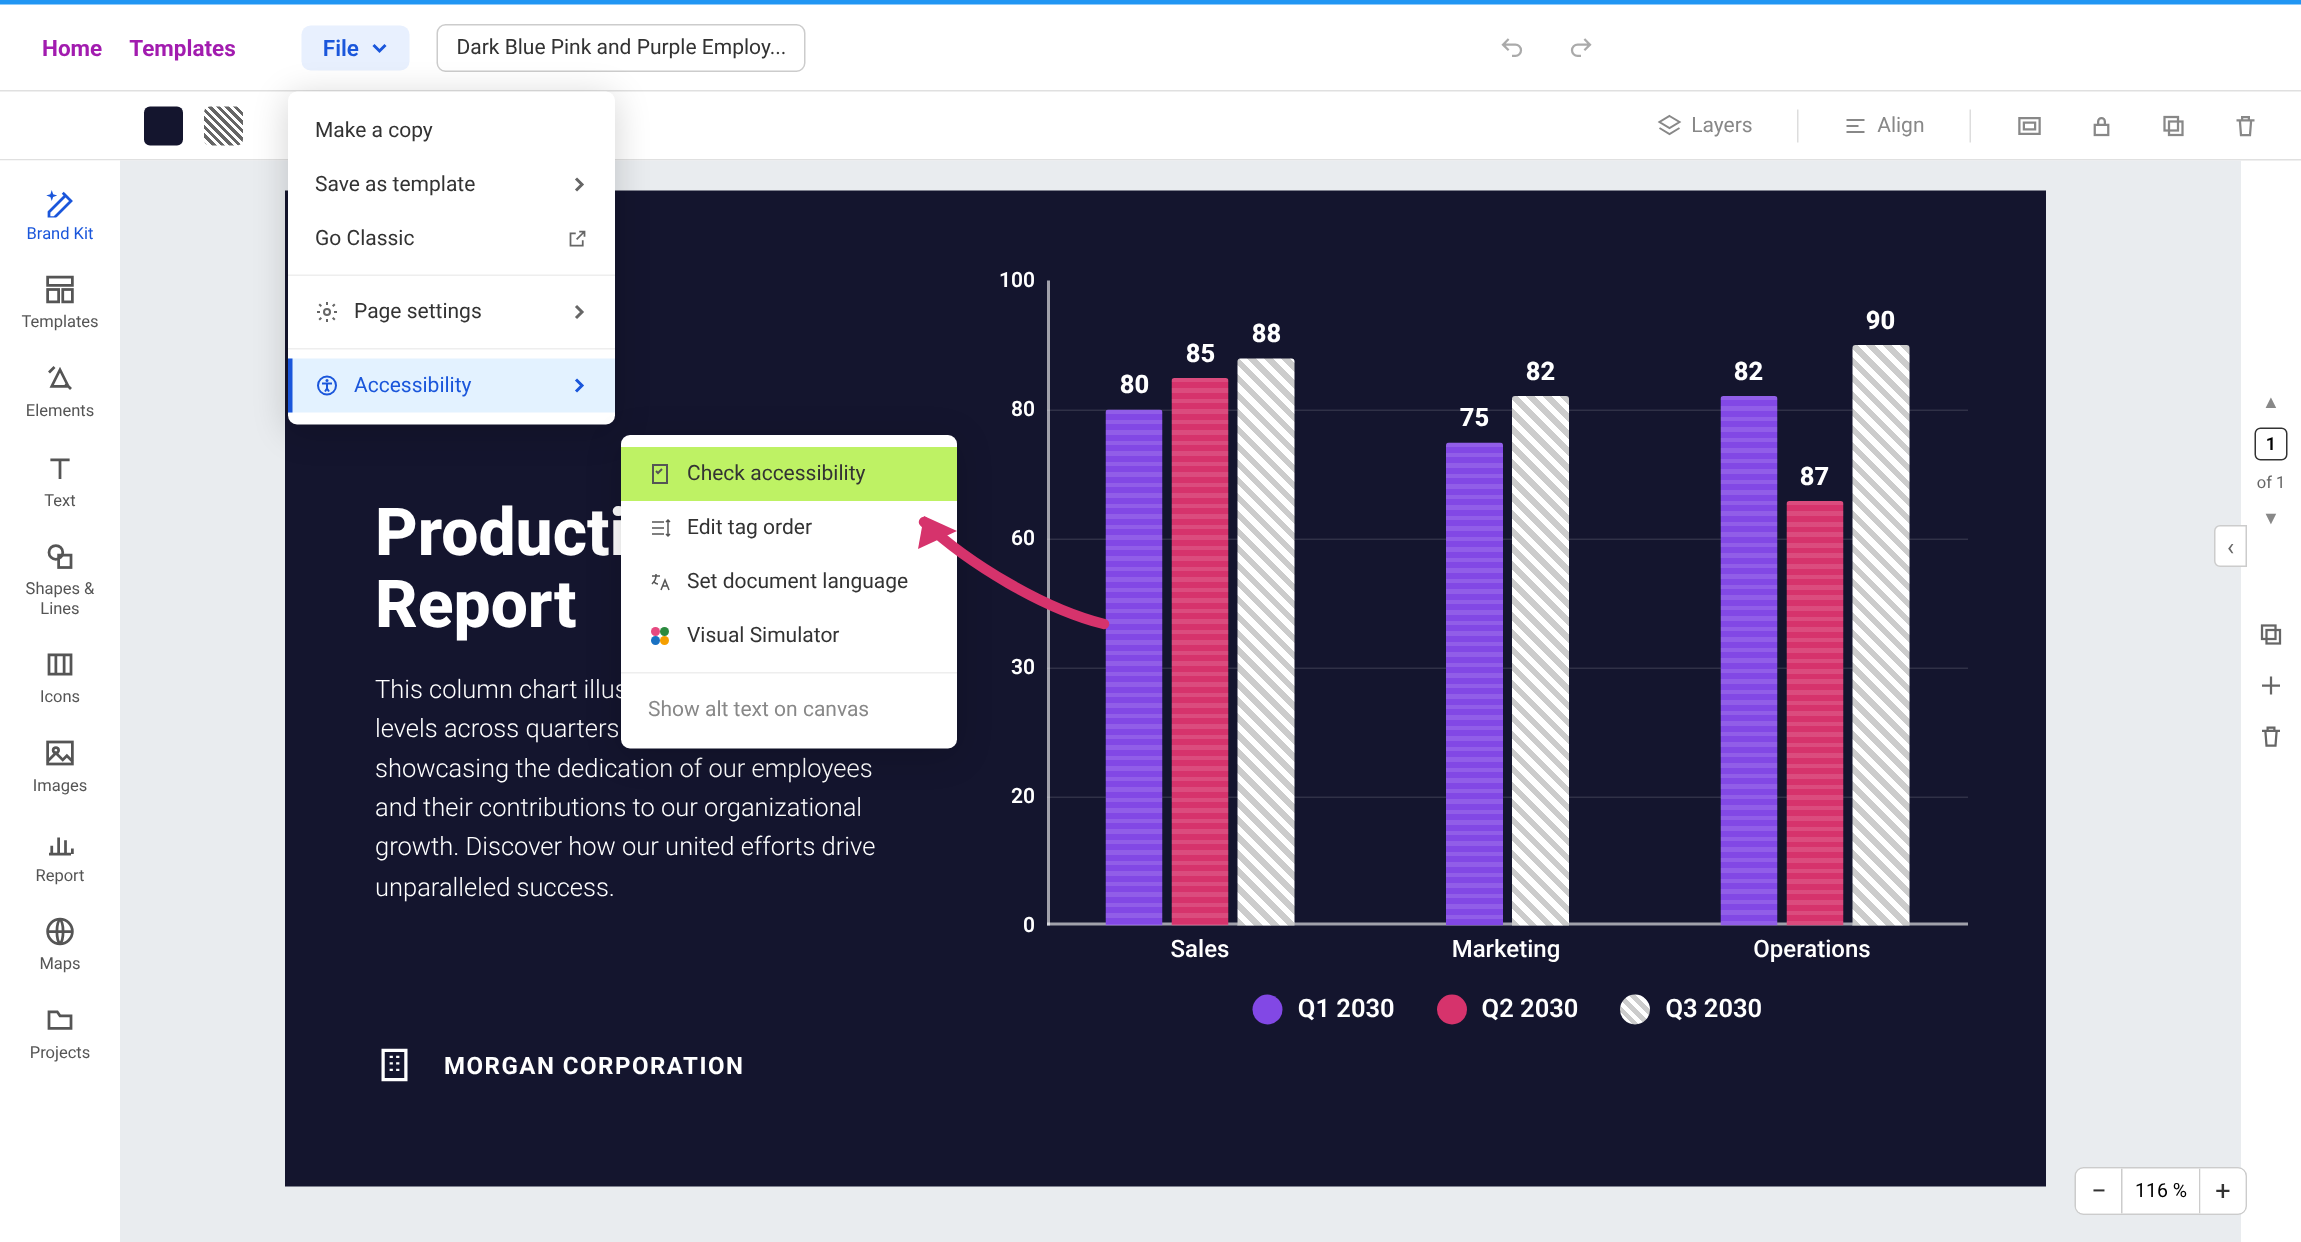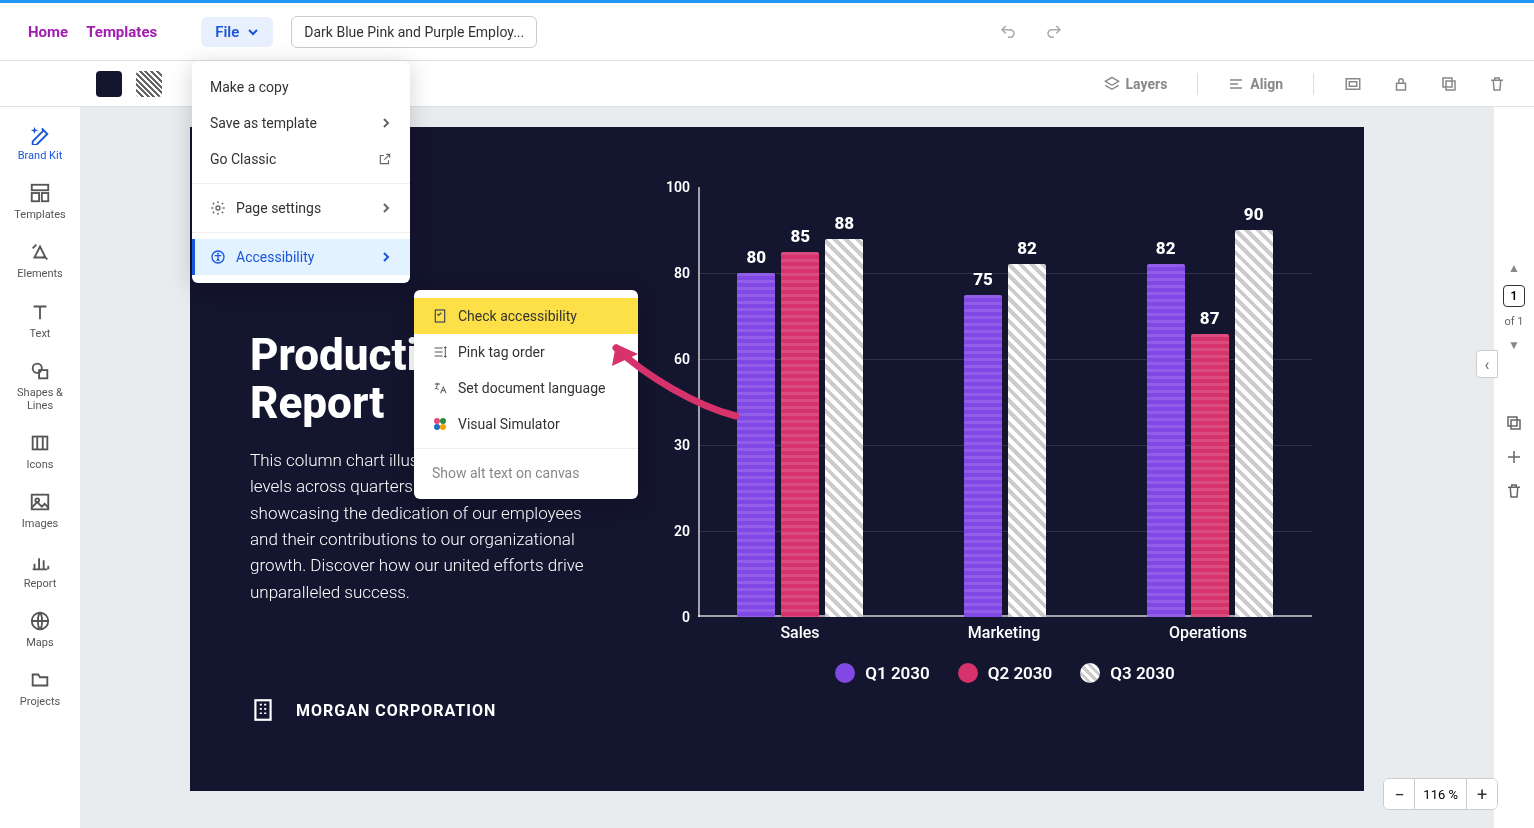--- a/index.html
+++ b/index.html
@@ -11,21 +11,21 @@
 .toolbar .nav-item { font-size: 15px; font-weight: 700; color: #a21caf; cursor: pointer; }
 .file-btn { background: #e8f0fe; color: #1a56db; padding: 6px 14px; border-radius: 6px; display: flex; align-items: center; gap: 8px; font-weight: 600; font-size: 15px; cursor: pointer; }
 .doc-title { border: 1px solid #ccc; border-radius: 6px; padding: 7px 12px; font-size: 14px; color: #333; width: 246px; white-space: nowrap; overflow: hidden; text-overflow: ellipsis; }
 .toolbar-center { flex: 1; display: flex; justify-content: center; gap: 28px; color: #888; }
 .tb-icon { width: 18px; height: 18px; cursor: pointer; }
 
 .second-bar { height: 46px; border-bottom: 1px solid #e0e0e0; display: flex; align-items: center; padding-left: 96px; gap: 14px; }
 .swatch { width: 26px; height: 26px; border-radius: 4px; }
 .sw-navy { background: #14152e; }
 .sw-hatch { background: repeating-linear-gradient(45deg, #666 0 2px, #fff 2px 4px); }
-.second-bar .right { margin-left: auto; display: flex; align-items: center; gap: 30px; padding-right: 28px; color: #888; font-size: 14px; font-weight: bold; }
+.second-bar .right { margin-left: auto; display: flex; align-items: center; gap: 30px; padding-right: 28px; color: #888; font-size: 14px; }
 .right .pair { display: flex; align-items: center; gap: 6px; cursor: pointer; }
 .vdiv { width: 1px; height: 22px; background: #ddd; }
 
 .left-rail { position: absolute; left: 0; top: 107px; bottom: 0; width: 80px; background: #fff; display: flex; flex-direction: column; align-items: center; padding-top: 8px; gap: 4px; }
 .rail-item { display: flex; flex-direction: column; align-items: center; gap: 4px; padding: 8px 4px; font-size: 11px; color: #555; cursor: pointer; width: 100%; text-align: center; line-height: 1.2; }
 .rail-item.active { color: #1a56db; }
 .rail-item svg { width: 22px; height: 22px; }
 
 .canvas { position: absolute; left: 80px; top: 107px; right: 40px; bottom: 0; background: #e9ecef; overflow: hidden; }
 
@@ -57,21 +57,21 @@
 .sw2 { background: #d6336c; }
 .sw3 { background: repeating-linear-gradient(45deg, #ccc 0 3px, #fff 3px 6px); }
 
 .file-menu { position: absolute; left: 192px; top: 61px; width: 218px; background: #fff; border-radius: 6px; box-shadow: 0 4px 24px rgba(0,0,0,.18); padding: 8px 0; z-index: 50; }
 .menu-item { padding: 10px 18px; font-size: 14px; color: #333; display: flex; align-items: center; justify-content: space-between; cursor: pointer; position: relative; }
 .menu-item .mi-left { display: flex; align-items: center; gap: 10px; }
 .menu-item.hl { background: #e3f2ff; color: #1a56db; border-left: 3px solid #1a56db; padding-left: 15px; }
 .menu-sep { height: 1px; background: #eee; margin: 6px 0; }
 
 .sub-menu { position: absolute; left: 414px; top: 290px; width: 224px; background: #fff; border-radius: 6px; box-shadow: 0 4px 24px rgba(0,0,0,.18); padding: 8px 0; z-index: 51; }
-.sub-menu .menu-item.hover { background: #fde047; }
+.sub-menu .menu-item.hover { background: #bef264; }
 
 .arrow { position: absolute; left: 606px; top: 336px; z-index: 60; pointer-events: none; }
 
 .right-rail { position: absolute; right: 0; top: 107px; bottom: 0; width: 40px; display: flex; flex-direction: column; align-items: center; padding-top: 152px; gap: 8px; }
 .right-rail .chev { color: #888; font-size: 12px; cursor: pointer; padding: 2px; }
 .pagebox { border: 1.5px solid #333; border-radius: 4px; width: 22px; height: 22px; display: flex; align-items: center; justify-content: center; font-size: 12px; font-weight: 600; }
 .pgtxt { font-size: 11px; color: #666; }
 .side-handle { position: absolute; right: 36px; top: 350px; width: 22px; height: 28px; border: 1px solid #ccc; border-radius: 4px 0 0 4px; background: #fff; display: flex; align-items: center; justify-content: center; color: #666; cursor: pointer; }
 .rr-btn { width: 26px; height: 26px; display: flex; align-items: center; justify-content: center; color: #666; cursor: pointer; border-radius: 4px; }
 
@@ -352,21 +352,21 @@
           <path d="M8 9l2 2 4-4" fill="none" stroke="#555" stroke-width="2"></path>
         </svg>
       <span>Check accessibility</span>
     </div>
   </div>
   <div class="menu-item">
     <div class="mi-left">
       <svg width="16" height="16" viewBox="0 0 24 24">
           <path d="M4 6h12M4 12h12M4 18h12M20 4v16M18 6l2-2 2 2M18 18l2 2 2-2" fill="none" stroke="#555" stroke-width="1.5"></path>
         </svg>
-      <span>Pink tag order</span>
+      <span>Edit tag order</span>
     </div>
   </div>
   <div class="menu-item">
     <div class="mi-left">
       <svg width="16" height="16" viewBox="0 0 24 24">
           <path d="M4 6h8M8 4v2c0 4-2 6-4 8M6 12c2 2 4 2 4 2M13 20l4-10 4 10M14.5 16h5" fill="none" stroke="#555" stroke-width="1.5"></path>
         </svg>
       <span>Set document language</span>
     </div>
   </div>

